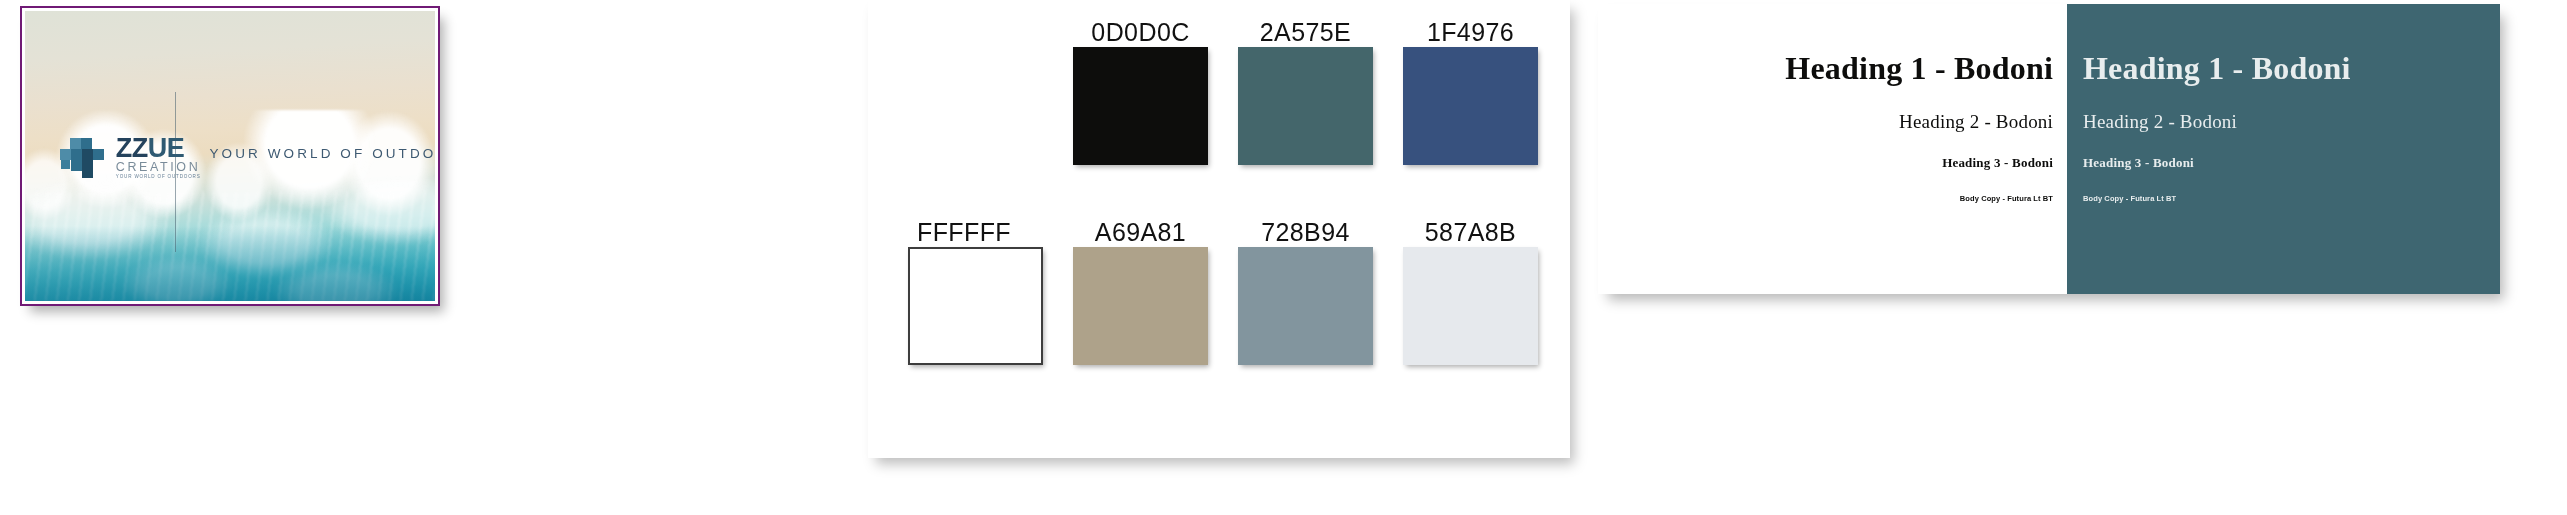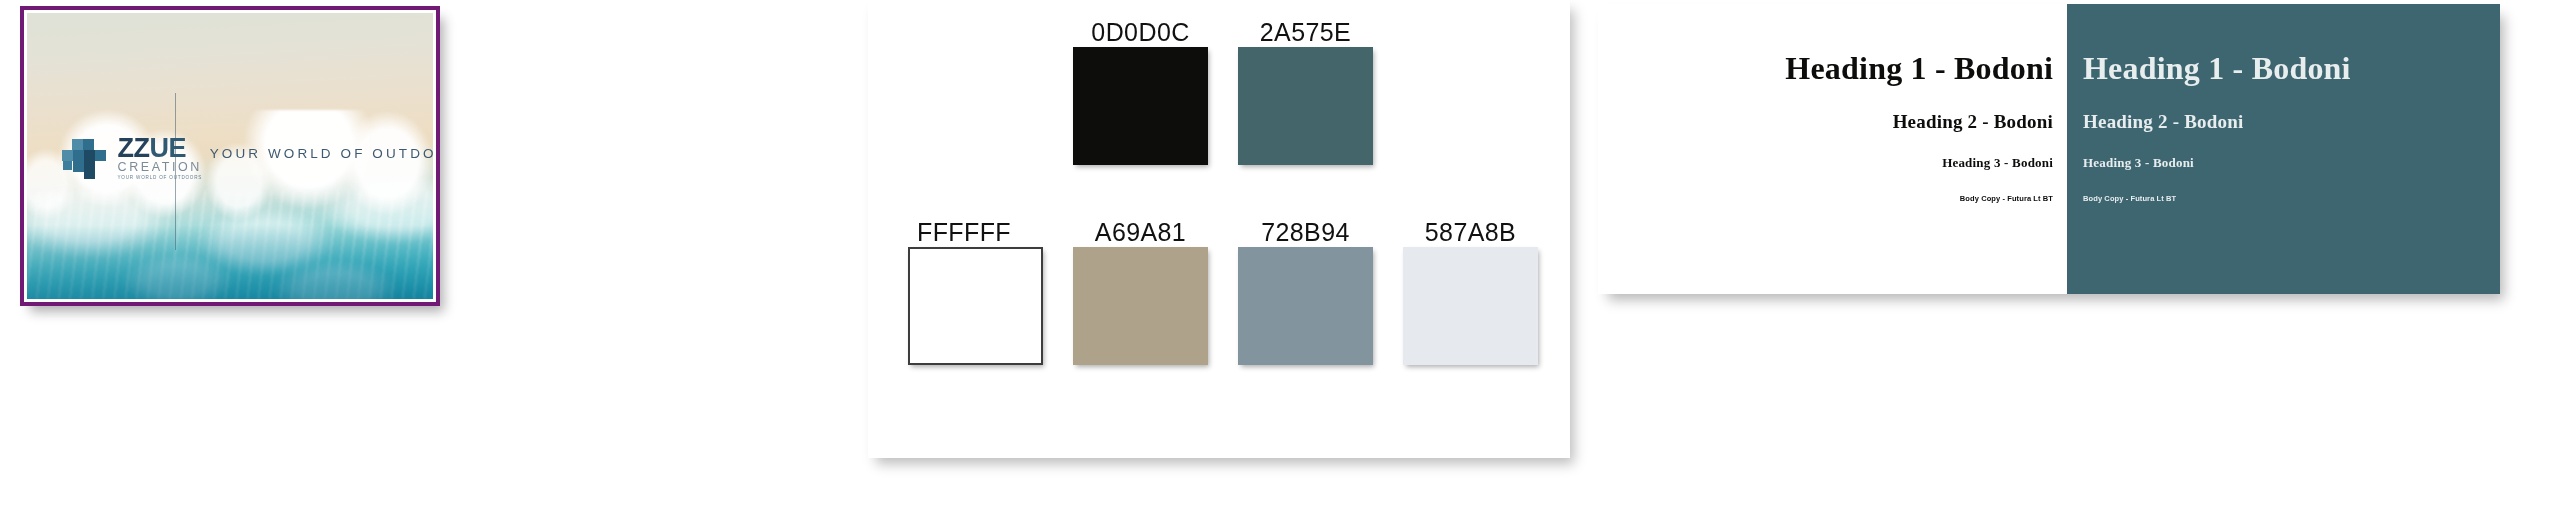--- a/index.html
+++ b/index.html
@@ -11,21 +11,21 @@
     position:relative;
   }
 
   
   .card{position:absolute;background:#fff;box-sizing:border-box;}
 
   
   #cover-card{
     left:20px;top:6px;width:420px;height:300px;
     background:#ffffff;
-    border:4px solid #701a75;
+    border:2px solid #701a75;
     box-shadow:7px 9px 11px -3px rgba(0,0,0,.30);
   }
   #cover-photo{
     position:absolute;left:3px;top:3px;right:3px;bottom:3px;
     overflow:hidden;
     background:
       
       linear-gradient(177deg,
         #dfe2d7 0%,
         #e4e2d6 16%,
@@ -140,21 +140,21 @@
     position:absolute;left:0;top:0;width:52%;height:100%;
     background:#ffffff;
   }
   #type-right{
     position:absolute;left:52%;top:0;right:0;height:100%;
   }
   .type-stack{position:absolute;left:0;right:0;top:48px;}
   #type-left .type-stack{text-align:right;padding-right:14px;}
   #type-right .type-stack{text-align:left;padding-left:16px;}
   .t-h1{font-family:"Liberation Serif",serif;font-size:32px;font-weight:700;line-height:1.05;letter-spacing:.2px;}
-  .t-h2{font-family:"Liberation Serif",serif;font-size:19px;font-weight:700;line-height:1.05;margin-top:26px;letter-spacing:.2px;}
+  .t-h2{font-family:"Liberation Serif",serif;font-size:19px;font-weight:400;line-height:1.05;margin-top:26px;letter-spacing:.2px;}
   .t-h3{font-family:"Liberation Serif",serif;font-size:13px;font-weight:700;line-height:1.05;margin-top:24px;letter-spacing:.2px;}
   .t-body{font-family:"Liberation Sans",sans-serif;font-size:7.5px;font-weight:700;line-height:1.05;margin-top:26px;letter-spacing:.1px;}
   .on-light{color:#0d0d0c;}
   .on-dark{color:#e8edee;}
 </style>
 </head>
 <body>
 
 <div class="card" id="cover-card">
   <div id="cover-photo">
@@ -193,20 +193,24 @@
   <div class="swatch-grid">
 
     <div class="swatch-cell" style="left:205px;top:18px;width:135px;">
       <div class="swatch-label">0D0D0C</div>
       <div class="swatch-chip" id="chip-0-1" style="background: rgb(13, 13, 12);"></div>
     </div>
     <div class="swatch-cell" style="left:370px;top:18px;width:135px;">
       <div class="swatch-label">2A575E</div>
       <div class="swatch-chip" id="chip-0-2" style="background: rgb(68, 102, 107);"></div>
     </div>
+    <div class="swatch-cell" style="left:535px;top:18px;width:135px;">
+      <div class="swatch-label">1F4976</div>
+      <div class="swatch-chip" id="chip-0-3" style="background: rgb(55, 81, 126);"></div>
+    </div>
 
     <div class="swatch-cell" style="left:40px;top:218px;width:112px;">
       <div class="swatch-label">FFFFFF</div>
       <div class="swatch-chip bordered" id="chip-1-0" style="background: rgb(255, 255, 255);"></div>
     </div>
     <div class="swatch-cell" style="left:205px;top:218px;width:135px;">
       <div class="swatch-label">A69A81</div>
       <div class="swatch-chip" id="chip-1-1" style="background: rgb(174, 162, 138);"></div>
     </div>
     <div class="swatch-cell" style="left:370px;top:218px;width:135px;">

